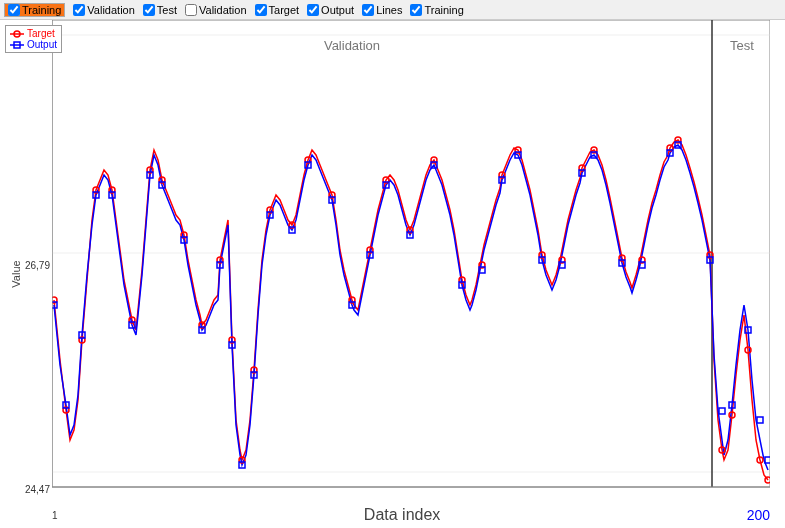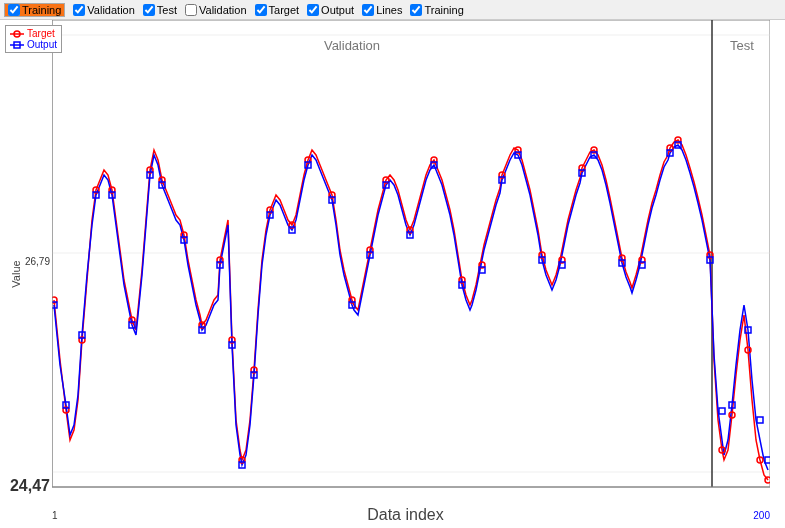--- a/index.html
+++ b/index.html
@@ -120,21 +120,21 @@
     </div>
   </div>
 
   <div style="position:absolute; left:2px; top:50%; transform:translateY(-50%) rotate(-90deg); font-size:11px; color:#444; white-space:nowrap;">
     <span>Value</span>
   </div>
 
   <div style="position:absolute; left:15px; top:15px; height:460px; display:flex; flex-direction:column; justify-content:space-between; align-items:flex-end; width:35px;">
     <span class="y-tick" style="font-size:10px;">29,12</span>
     <span class="y-tick" style="font-size:10px;">26,79</span>
-    <span class="y-tick" style="font-size:16px;font-weight:bold;">24,47</span>
+    <span class="y-tick" style="font-size:10px;">24,47</span>
   </div>
 
   <svg id="main-chart-svg" style="position:absolute; left:52px; top:0; width:718px; height:487px;" viewBox="0 0 718 487" preserveAspectRatio="none">
 
     <rect x="0" y="0" width="718" height="467" fill="white" stroke="#888" stroke-width="1"></rect>
 
     <line x1="0" y1="15" x2="718" y2="15" stroke="#ddd" stroke-width="0.5"></line>
     <line x1="0" y1="233" x2="718" y2="233" stroke="#ddd" stroke-width="0.5"></line>
     <line x1="0" y1="452" x2="718" y2="452" stroke="#ddd" stroke-width="0.5"></line>
 
@@ -239,16 +239,16 @@
       <rect x="713" y="437" width="6" height="6"></rect>
     </g>
 
     <line x1="0" y1="467" x2="718" y2="467" stroke="#888" stroke-width="1"></line>
     <line x1="0" y1="0" x2="0" y2="467" stroke="#888" stroke-width="1"></line>
   </svg>
 
   <div style="position:absolute; bottom:4px; left:52px; width:718px; display:flex; justify-content:space-between; align-items:center;">
     <span style="font-size:10px; color:#333;">1</span>
     <span style="font-size:16px; color:#444;">Data index</span>
-    <span style="font-size:10px; color:blue;">200</span>
+    <span style="font-size:14px; color:blue;">200</span>
   </div>
 
 </div>
 
 </body></html>

